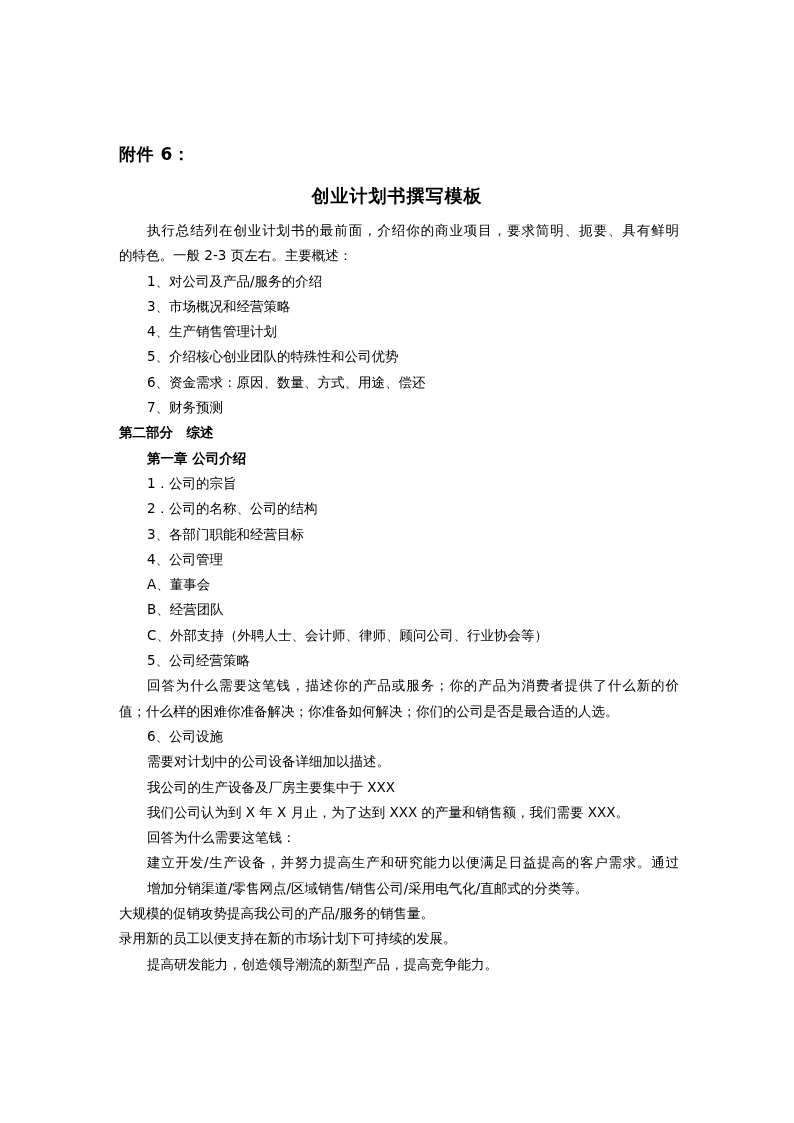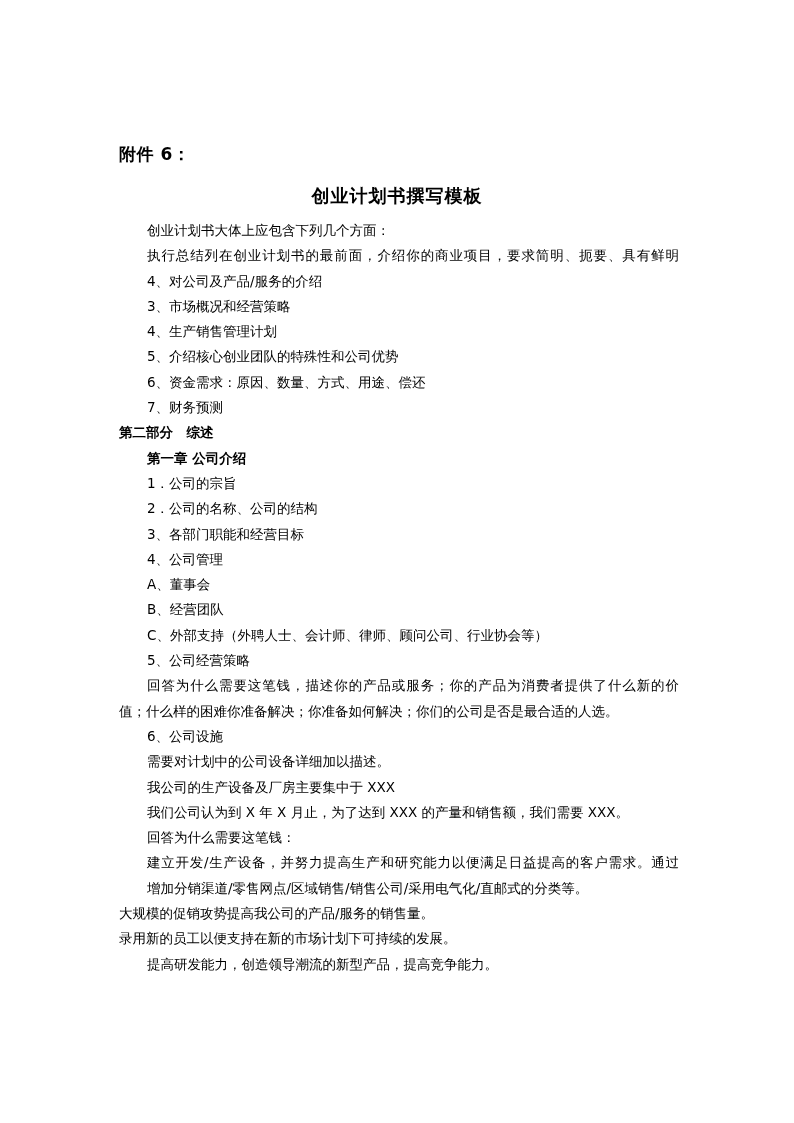--- a/index.html
+++ b/index.html
@@ -14,23 +14,23 @@
   .b { font-weight:bold; }
   .just { text-align:justify; text-align-last:justify; }
 </style>
 </head>
 <body>
 
 <div class="page">
   <div class="attach">附件 6：</div>
   <div class="title">创业计划书撰写模板</div>
   <div class="lines" id="lines">
-      <div class="ln ind">创业计划书大体上应包含下列几个方面：</div>
       <div class="ln ind just">执行总结列在创业计划书的最前面，介绍你的商业项目，要求简明、扼要、具有鲜明</div>
-      <div class="ln ind">4、对公司及产品/服务的介绍</div>
+      <div class="ln">的特色。一般 2-3 页左右。主要概述：</div>
+      <div class="ln ind">1、对公司及产品/服务的介绍</div>
       <div class="ln ind">3、市场概况和经营策略</div>
       <div class="ln ind">4、生产销售管理计划</div>
       <div class="ln ind">5、介绍核心创业团队的特殊性和公司优势</div>
       <div class="ln ind">6、资金需求：原因、数量、方式、用途、偿还</div>
       <div class="ln ind">7、财务预测</div>
       <div class="ln b">第二部分　综述</div>
       <div class="ln ind b">第一章 公司介绍</div>
       <div class="ln ind">1．公司的宗旨</div>
       <div class="ln ind">2．公司的名称、公司的结构</div>
       <div class="ln ind">3、各部门职能和经营目标</div>

